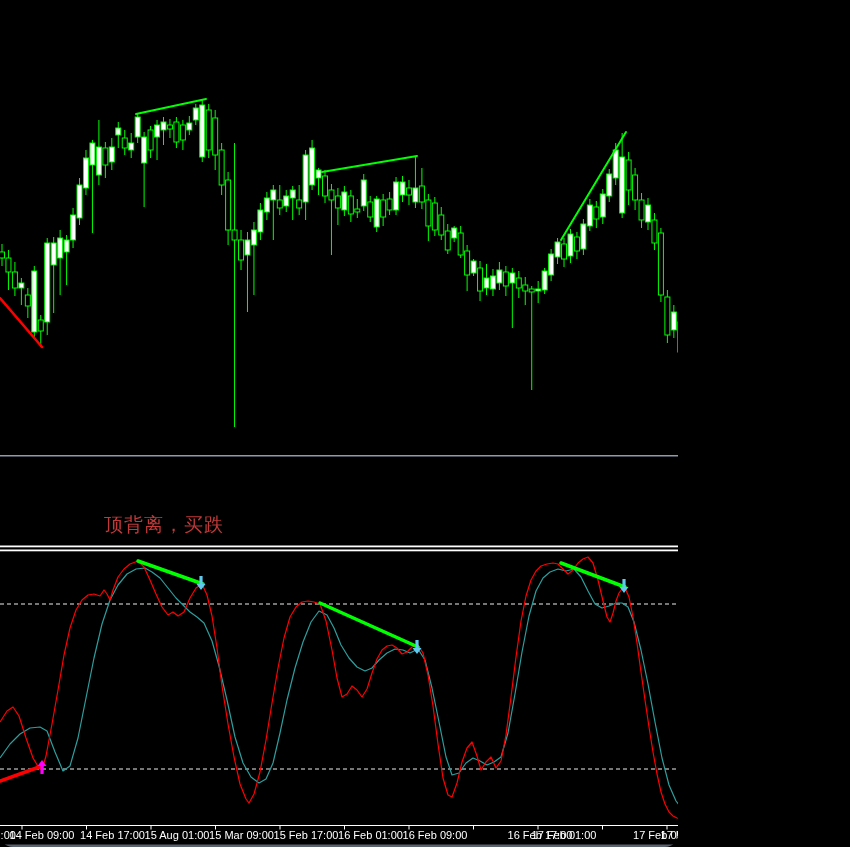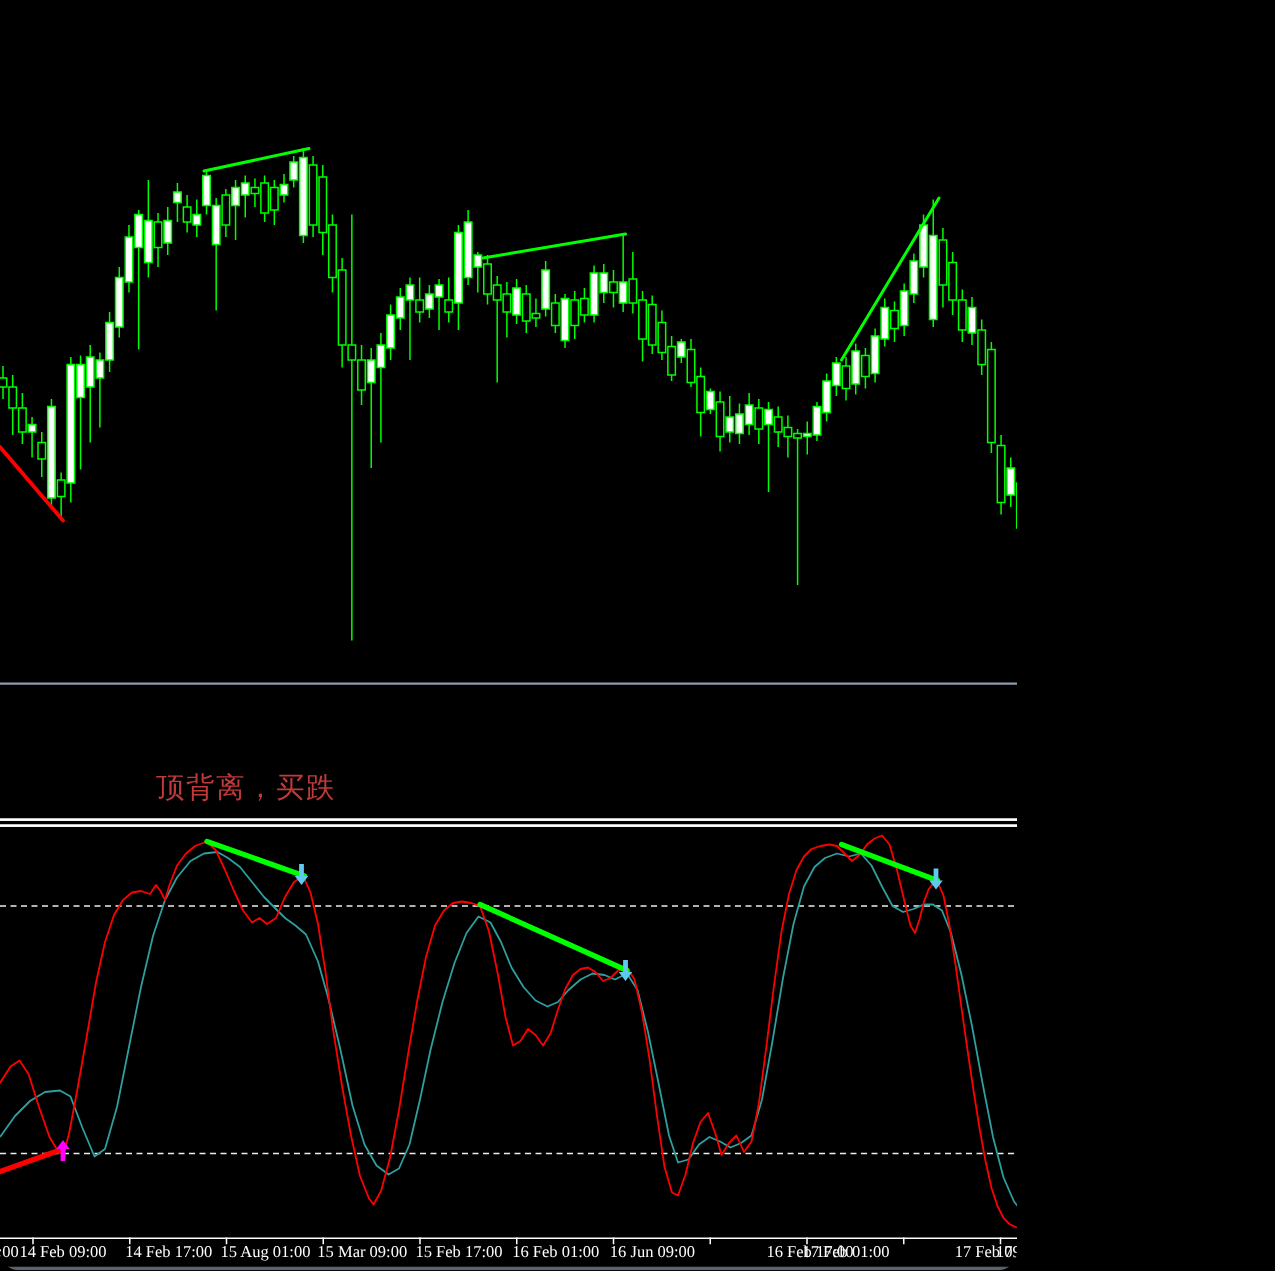--- a/index.html
+++ b/index.html
@@ -1,17 +1,17 @@
 <!DOCTYPE html>
 <html><head>
 <meta charset="utf-8">
 <style>
   html,body{margin:0;padding:0;background:#000;}
   #app{position:relative;width:678px;height:847px;background:#000;overflow:hidden;
-       font-family:Liberation Serif, serif;border-radius:13px;}
+       font-family:Liberation Sans, sans-serif;border-radius:13px;}
   #chart-canvas{position:absolute;left:0;top:0;}
   .anno{position:absolute;font-size:19px;letter-spacing:1px;white-space:nowrap;z-index:3;}
   #watermark{position:absolute;font-size:44px;font-weight:bold;color:#fff;opacity:.95;
              white-space:nowrap;z-index:5;line-height:1;
              text-shadow:0 0 1px #cfcfcf;}
   #time-axis{position:absolute;left:0;top:826px;width:850px;height:19px;overflow:hidden;z-index:2;}
   .axis-label{position:absolute;top:3px;transform:translateX(-50%);font-size:11px;color:#fff;white-space:nowrap;}
 </style>
 </head>
 <body>
@@ -333,21 +333,21 @@
   <div class="anno" id="anno-bottom" style="left: 729px; top: 786px; color: rgb(193, 58, 58);">底背离买涨</div>
   <div id="watermark" style="left: 684px; top: 800px; color: #ec4899;">指标铺</div>
   <div id="time-axis">
       <span class="axis-label" style="left: -16.5px;">14 Feb 01:00</span>
       <span class="axis-label" style="left: 42px;">14 Feb 09:00</span>
       <span class="axis-label" style="left: 112.5px;">14 Feb 17:00</span>
       <span class="axis-label" style="left: 177px;">15 Aug 01:00</span>
       <span class="axis-label" style="left: 241.5px;">15 Mar 09:00</span>
       <span class="axis-label" style="left: 306px;">15 Feb 17:00</span>
       <span class="axis-label" style="left: 370.5px;">16 Feb 01:00</span>
-      <span class="axis-label" style="left: 435px;">16 Jun 09:00</span>
+      <span class="axis-label" style="left: 435px;">16 Feb 09:00</span>
       <span class="axis-label" style="left: 504px; margin-left: 36px;">16 Feb 17:00</span>
       <span class="axis-label" style="left: 564px;">17 Feb 01:00</span>
       <span class="axis-label" style="left: 628.5px; margin-left: 37px;">17 Feb 09:00</span>
       <span class="axis-label" style="left: 693px;">17 Feb 17:00</span>
       <span class="axis-label" style="left: 755px; margin-left: 14px;">18 Feb 01:00</span>
       <span class="axis-label" style="left: 822px;">18 Feb 09:00</span>
     </div>
 </div>
 
 </body></html>

